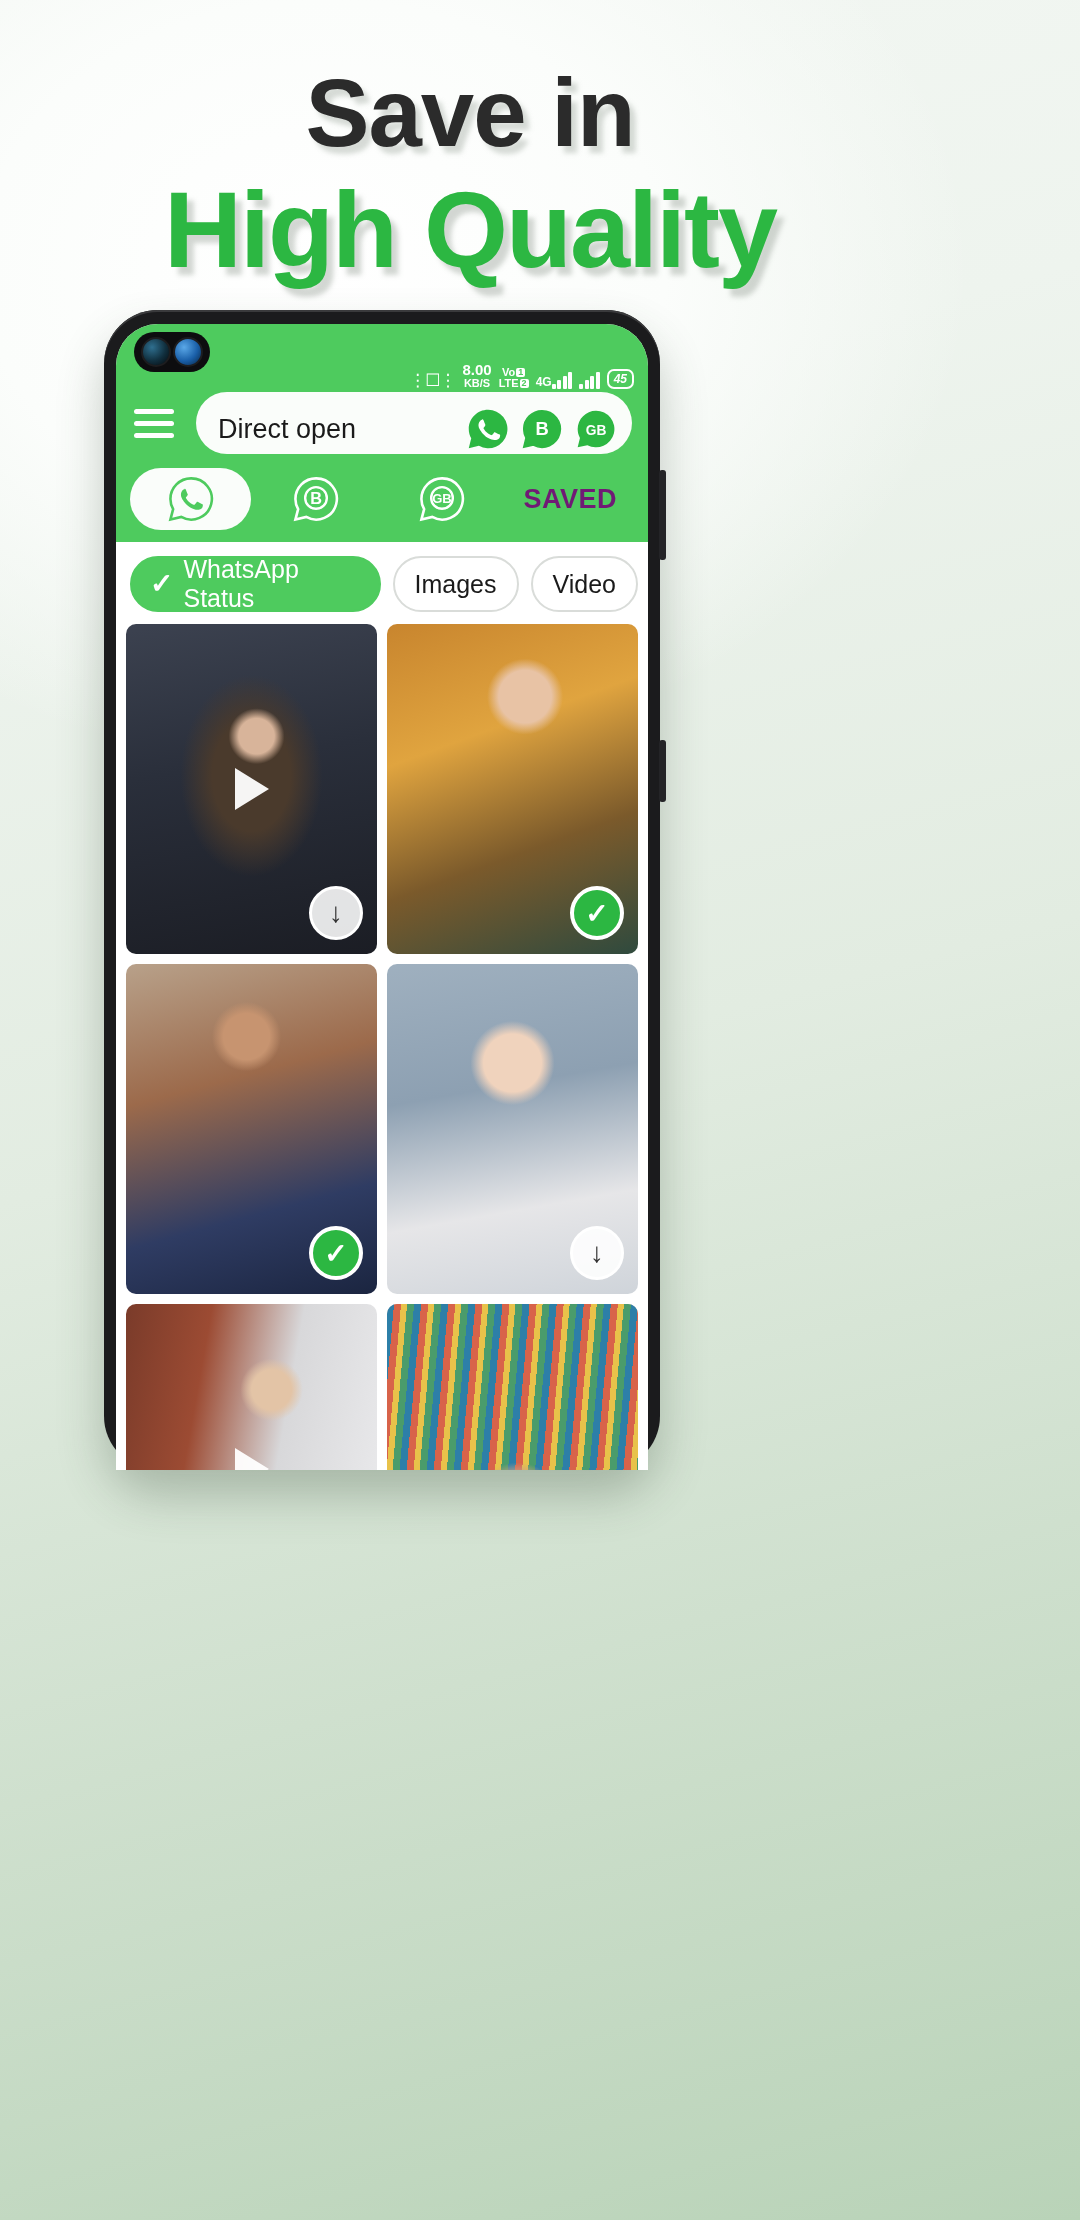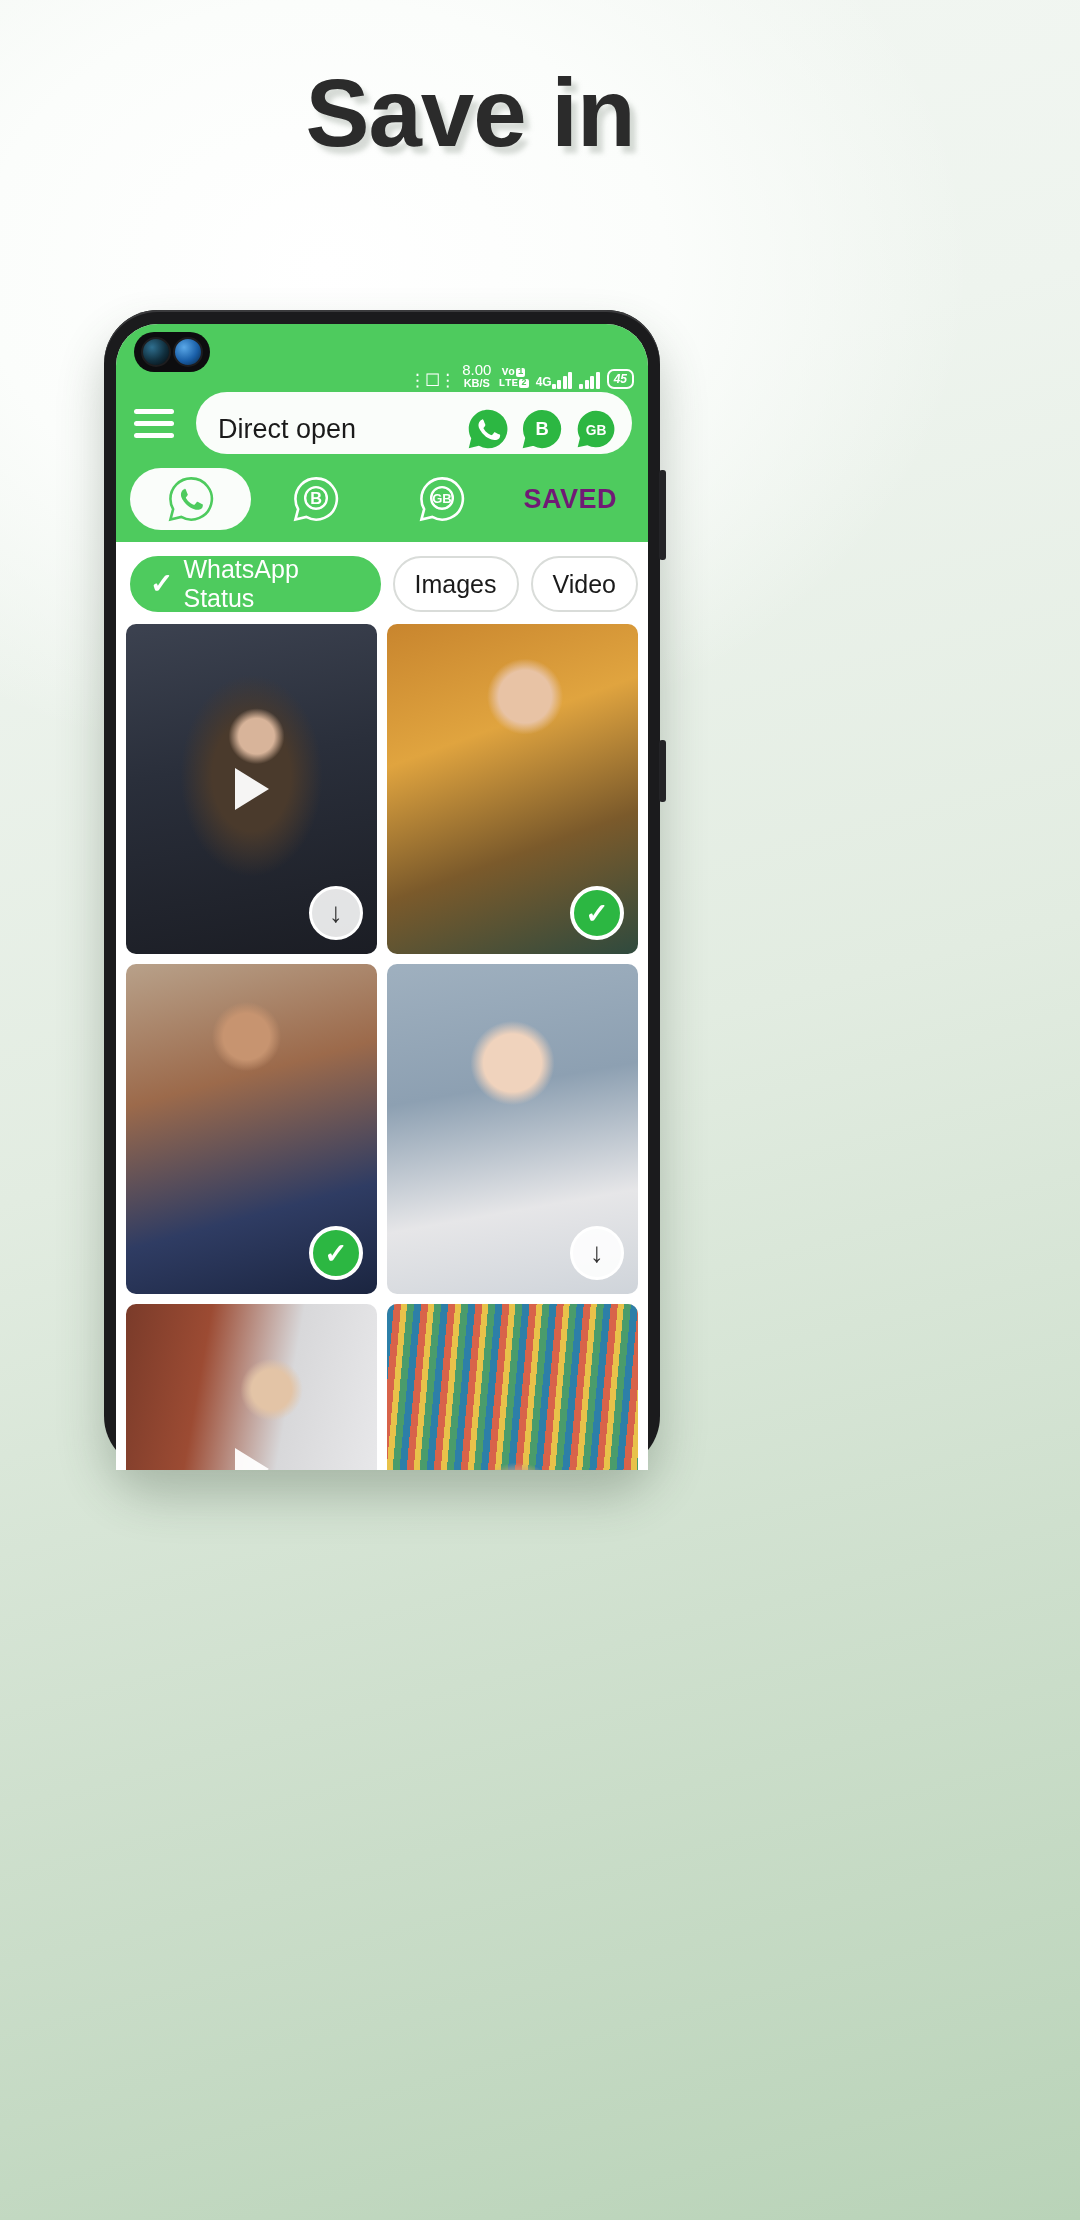--- a/index.html
+++ b/index.html
@@ -48,24 +48,24 @@
   }
   .punchhole {
     display:flex; align-items:center; gap:2px; background:#0d0d0f;
     border-radius:22px; padding:5px 7px;
   }
   .ph-cam { width:30px; height:30px; border-radius:50%; background:radial-gradient(circle at 35% 32%, #2f6f8f 0%, #11303f 55%, #05090c 100%); border:2px solid #1d1d1f; }
   .ph-cam2 { width:30px; height:30px; border-radius:50%; background:radial-gradient(circle at 35% 32%, #5aa8e8 0%, #1a5fa8 55%, #062340 100%); border:2px solid #1d1d1f; }
   .sb-right { margin-left:auto; display:flex; align-items:flex-end; gap:7px; color:#fff; }
   .sb-vib { font-size:17px; line-height:1; letter-spacing:-1px; }
   .sb-speed { text-align:center; line-height:0.98; }
-  .sb-speed .v { font-size:15px; font-weight:normal;margin-top:48px; }
+  .sb-speed .v { font-size:15px; font-weight:bold;margin-top:48px; }
   .sb-speed .u { font-size:11px; font-weight:bold; }
   .sb-volte { text-align:center; line-height:1.0; font-size:11px; font-weight:bold; }
-  .sb-volte .row { display:flex; align-items:center; gap:1px; justify-content:center;font-family:Liberation Mono, monospace; }
+  .sb-volte .row { display:flex; align-items:center; gap:1px; justify-content:center; }
   .sim-badge { background:#fff; color:#4ECB5E; border-radius:2px; padding:0 2px; font-size:9px; font-weight:bold; }
   .sb-4g { font-size:12px; font-weight:bold; display:flex; align-items:flex-end; }
   .bars { display:flex; align-items:flex-end; gap:1.5px; }
   .bars i { display:block; width:4px; background:#fff; border-radius:1px; }
   .bars i:nth-child(1){height:5px;} .bars i:nth-child(2){height:9px;}
   .bars i:nth-child(3){height:13px;} .bars i:nth-child(4){height:17px;}
   .battery {
     border:2px solid #fff; border-radius:7px; font-size:12px; font-weight:bold;
     padding:0 5px; line-height:16px;font-style:italic;
   }
@@ -133,20 +133,21 @@
   .img-f { background:
       radial-gradient(circle at 52% 62%, #caa184 0 14%, rgba(202,161,132,0) 19%),
       repeating-linear-gradient(95deg,#2d7fa8 0 7px,#d8634a 7px 14px,#e8c24a 14px 20px,#4a9c6b 20px 27px),
       linear-gradient(#aaa,#888); }
 </style>
 </head>
 <body>
 
 <div class="headline">
   <div class="hl-line1">Save in</div>
+  <div class="hl-line2">High Quality</div>
 </div>
 
 <div class="phone">
   <div class="phone-side-btn btn-a"></div>
   <div class="phone-side-btn btn-b"></div>
 
   <div class="screen">
 
     <div class="statusbar">
       <div class="punchhole">

